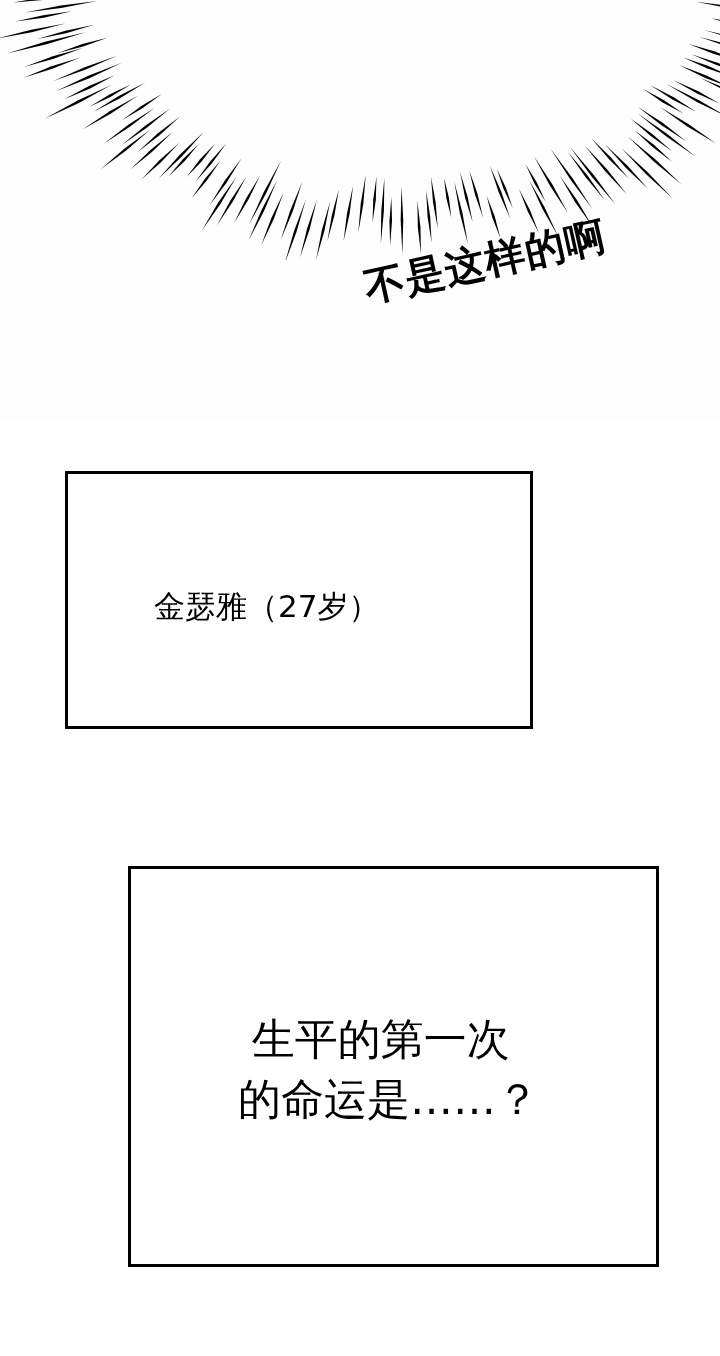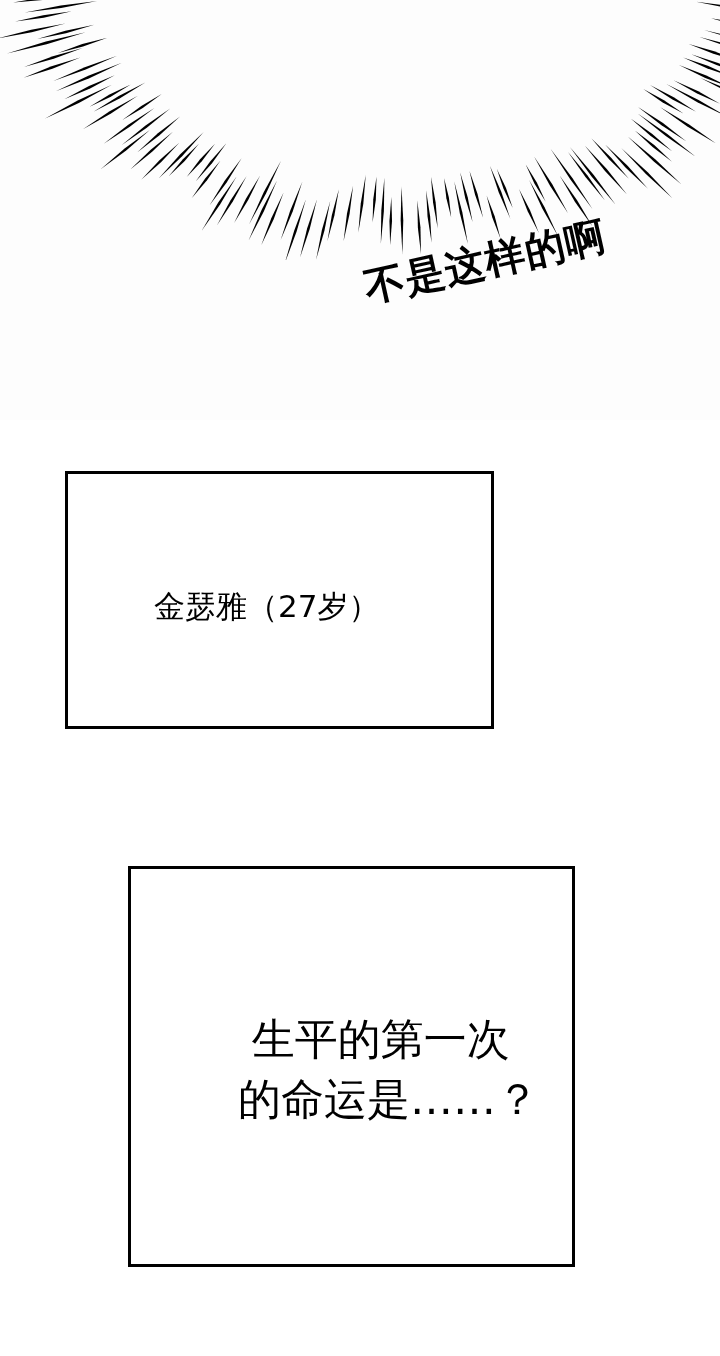--- a/index.html
+++ b/index.html
@@ -21,22 +21,22 @@
       letter-spacing: 1px; white-space: nowrap;
       transform-origin: 0 50%;
       transform: rotate(-12.5deg);
       transform-box: border-box;
     }
     .caption-box {
       position: absolute; box-sizing: border-box;
       border: 3px solid #000; background: #fff;
       display: flex; align-items: center; justify-content: center;
     }
-    .box1 { left: 65px; top: 471px; width: 429px; height: 258px; }
-    .box2 { left: 128px; top: 866px; width: 447px; height: 401px; }
+    .box1 { left: 65px; top: 471px; width: 468px; height: 258px; }
+    .box2 { left: 128px; top: 866px; width: 531px; height: 401px; }
     .box1 .txt {
       font-family: "DejaVu Sans", sans-serif;
       font-size: 31px; white-space: nowrap;
       position: absolute; left: 86px; top: 112px;
     }
     .box2 .txt {
       font-family: "DejaVu Sans", sans-serif;
       font-size: 43px; line-height: 60px; white-space: pre;
       position: absolute; left: 107px; top: 140px;
     }

